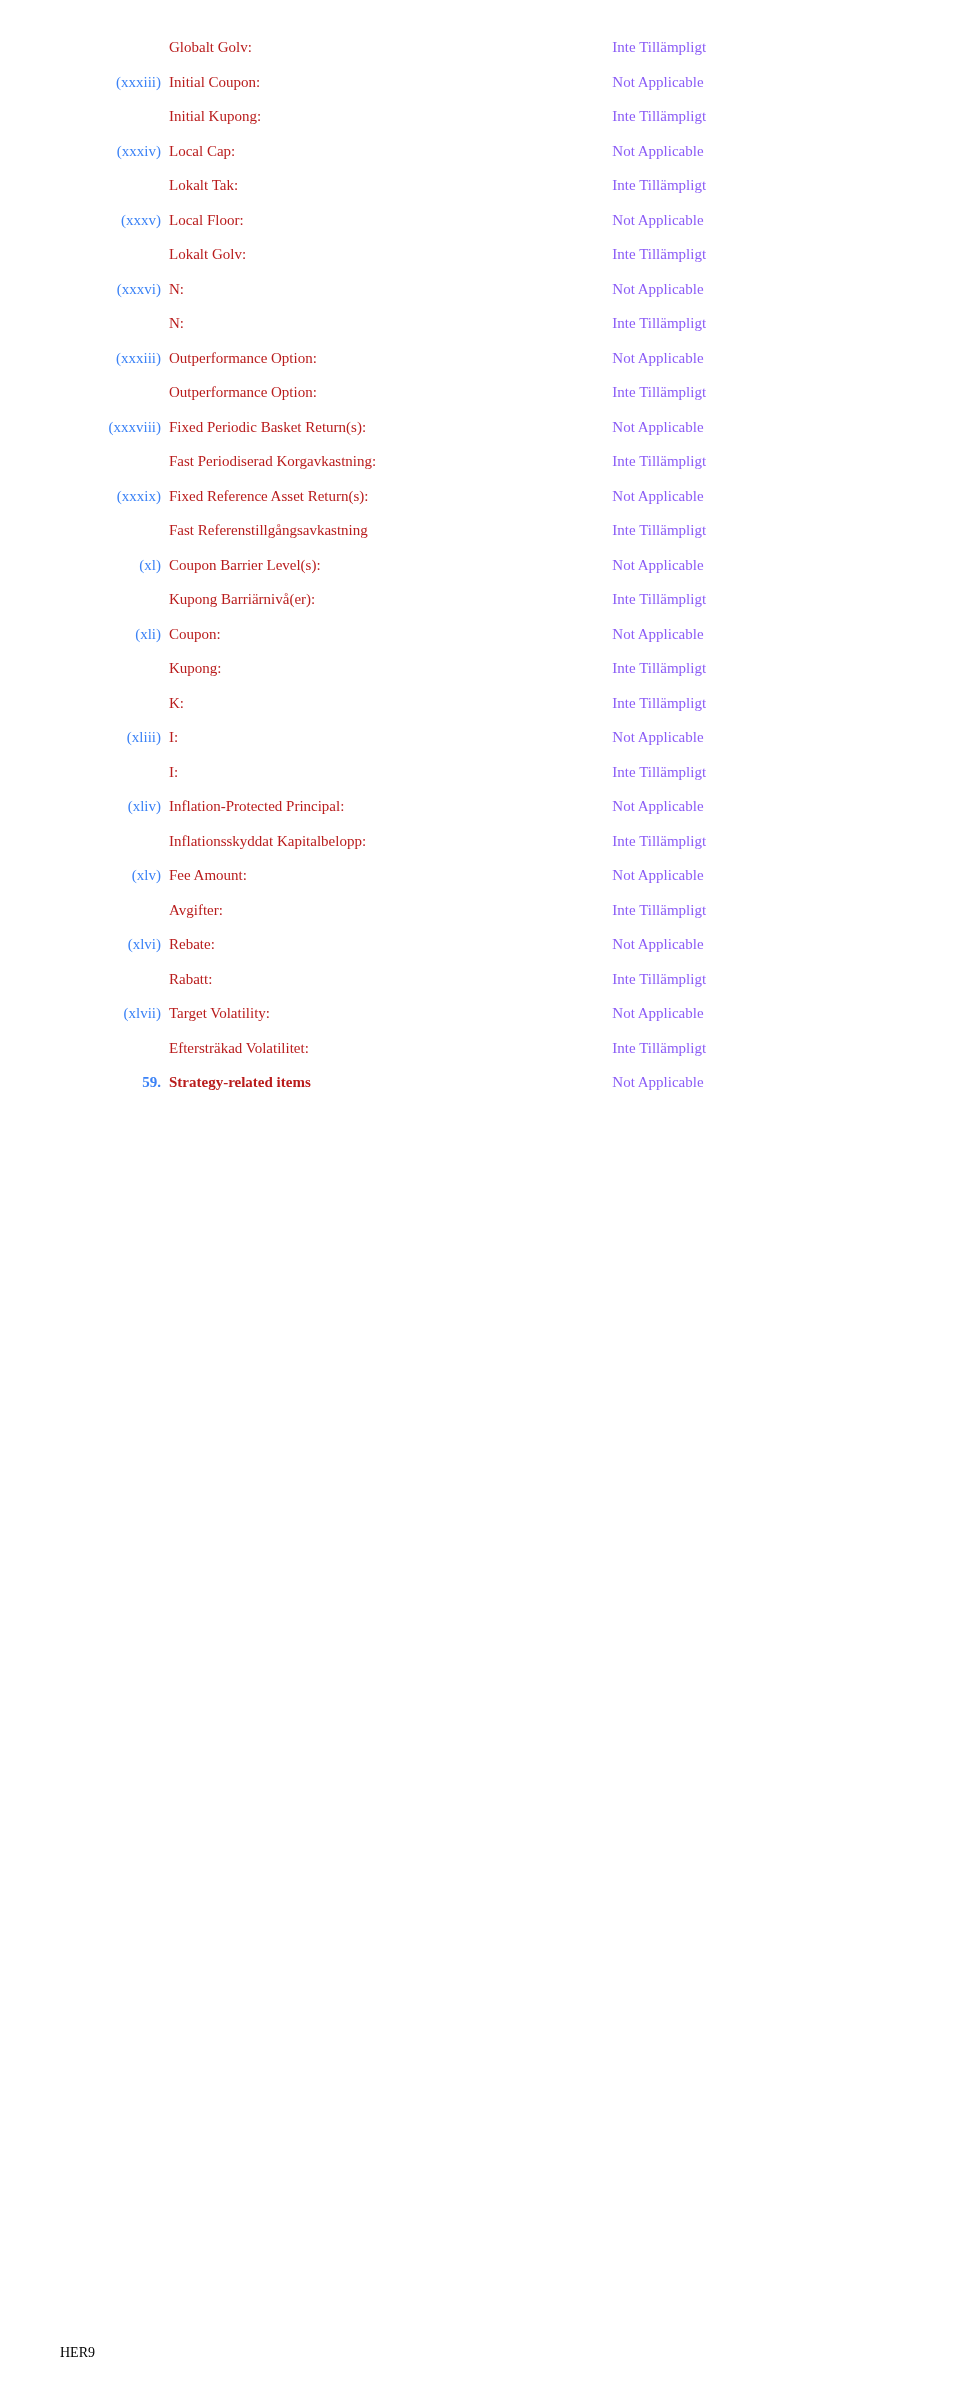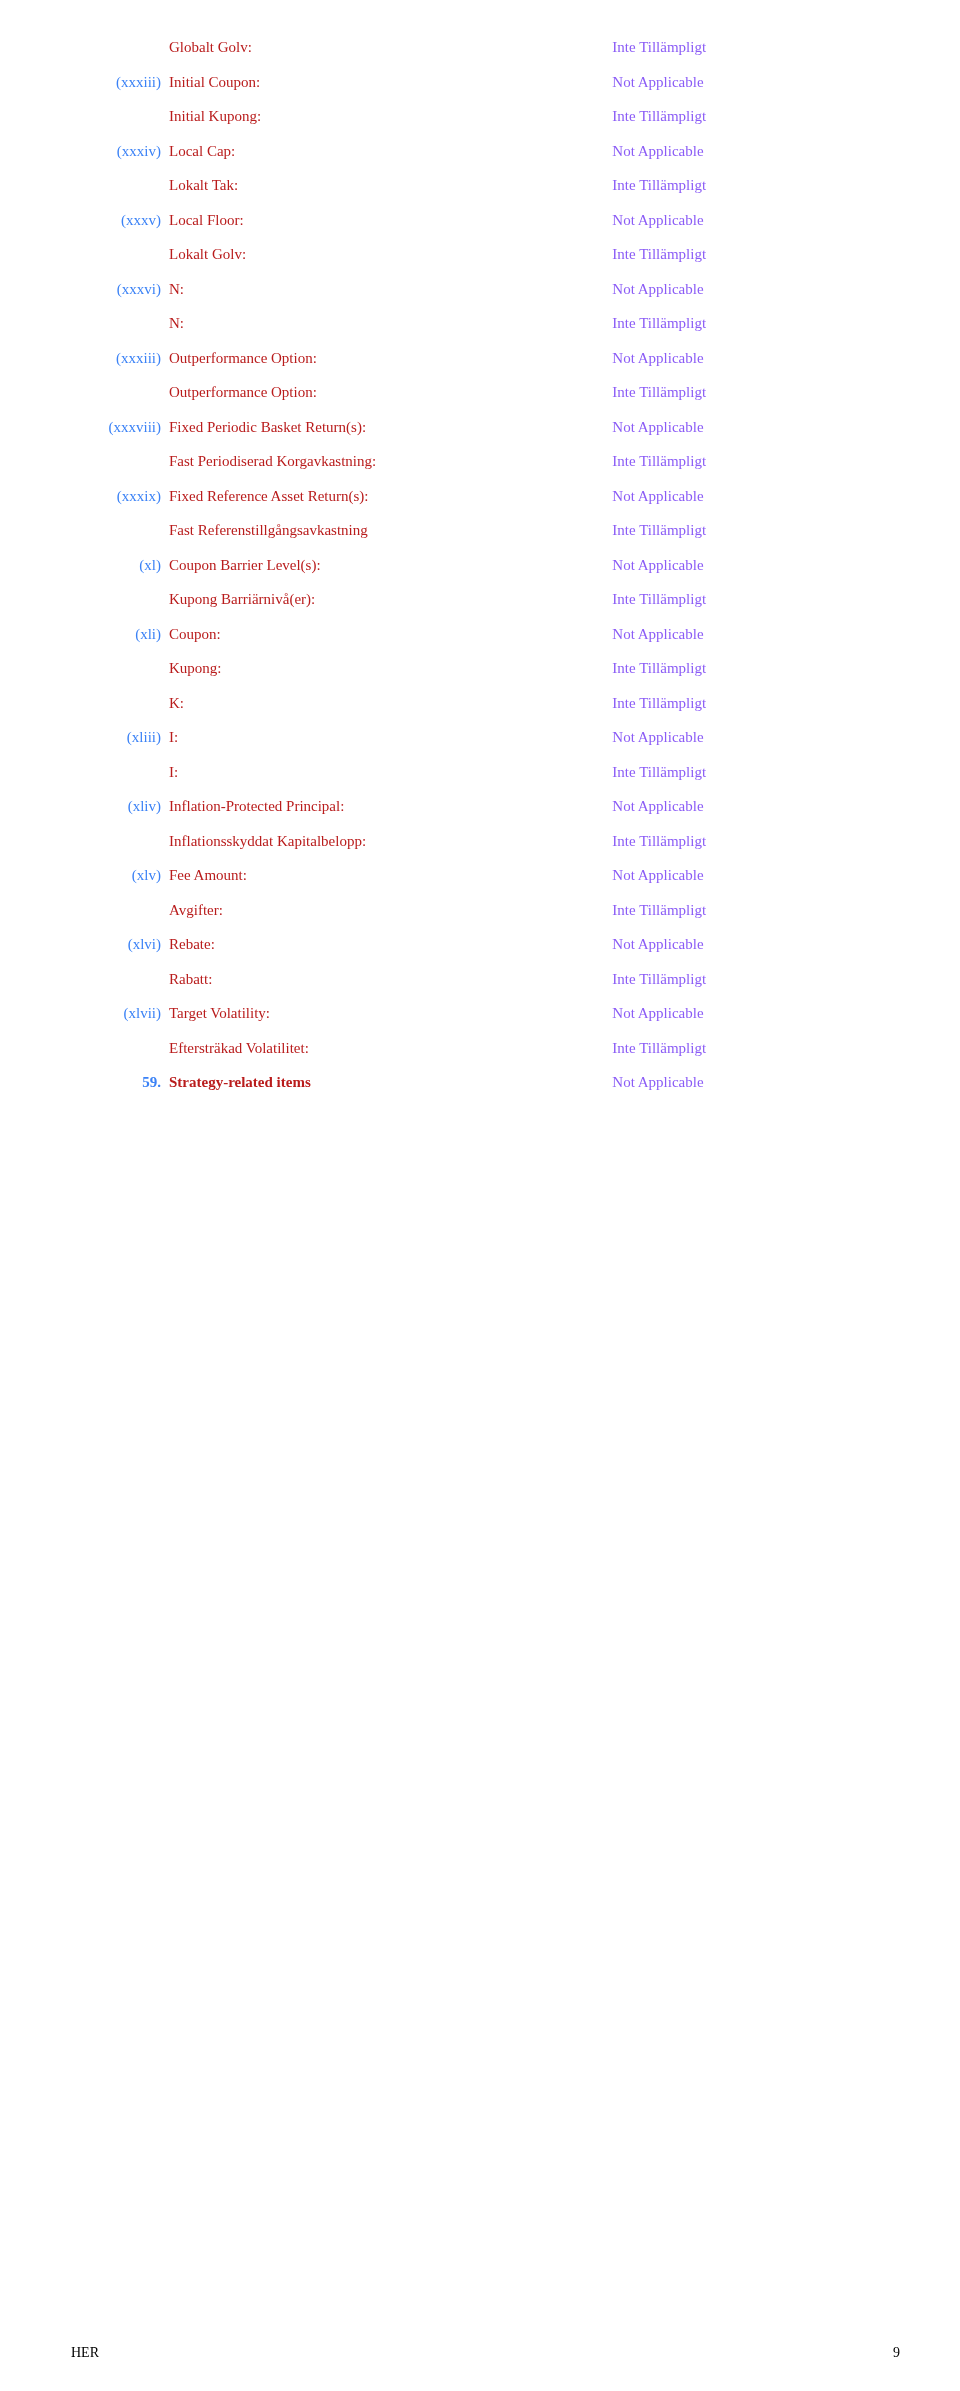--- a/index.html
+++ b/index.html
@@ -54,24 +54,23 @@
       text-align: left;
       color: #8b5cf6;
     }
 
     .footer {
       position: absolute;
       bottom: 30px;
       left: 60px;
       right: 60px;
       display: flex;
-      justify-content: space-between;
+      justify-content: flex-start;
       align-items: flex-end;
       font-size: 14px;
-      margin-left: 11px;
     }
 
     .footer-left {
       font-weight: normal;
     }
 
     .footer-right {
       font-size: 14px;
     }
   </style>

